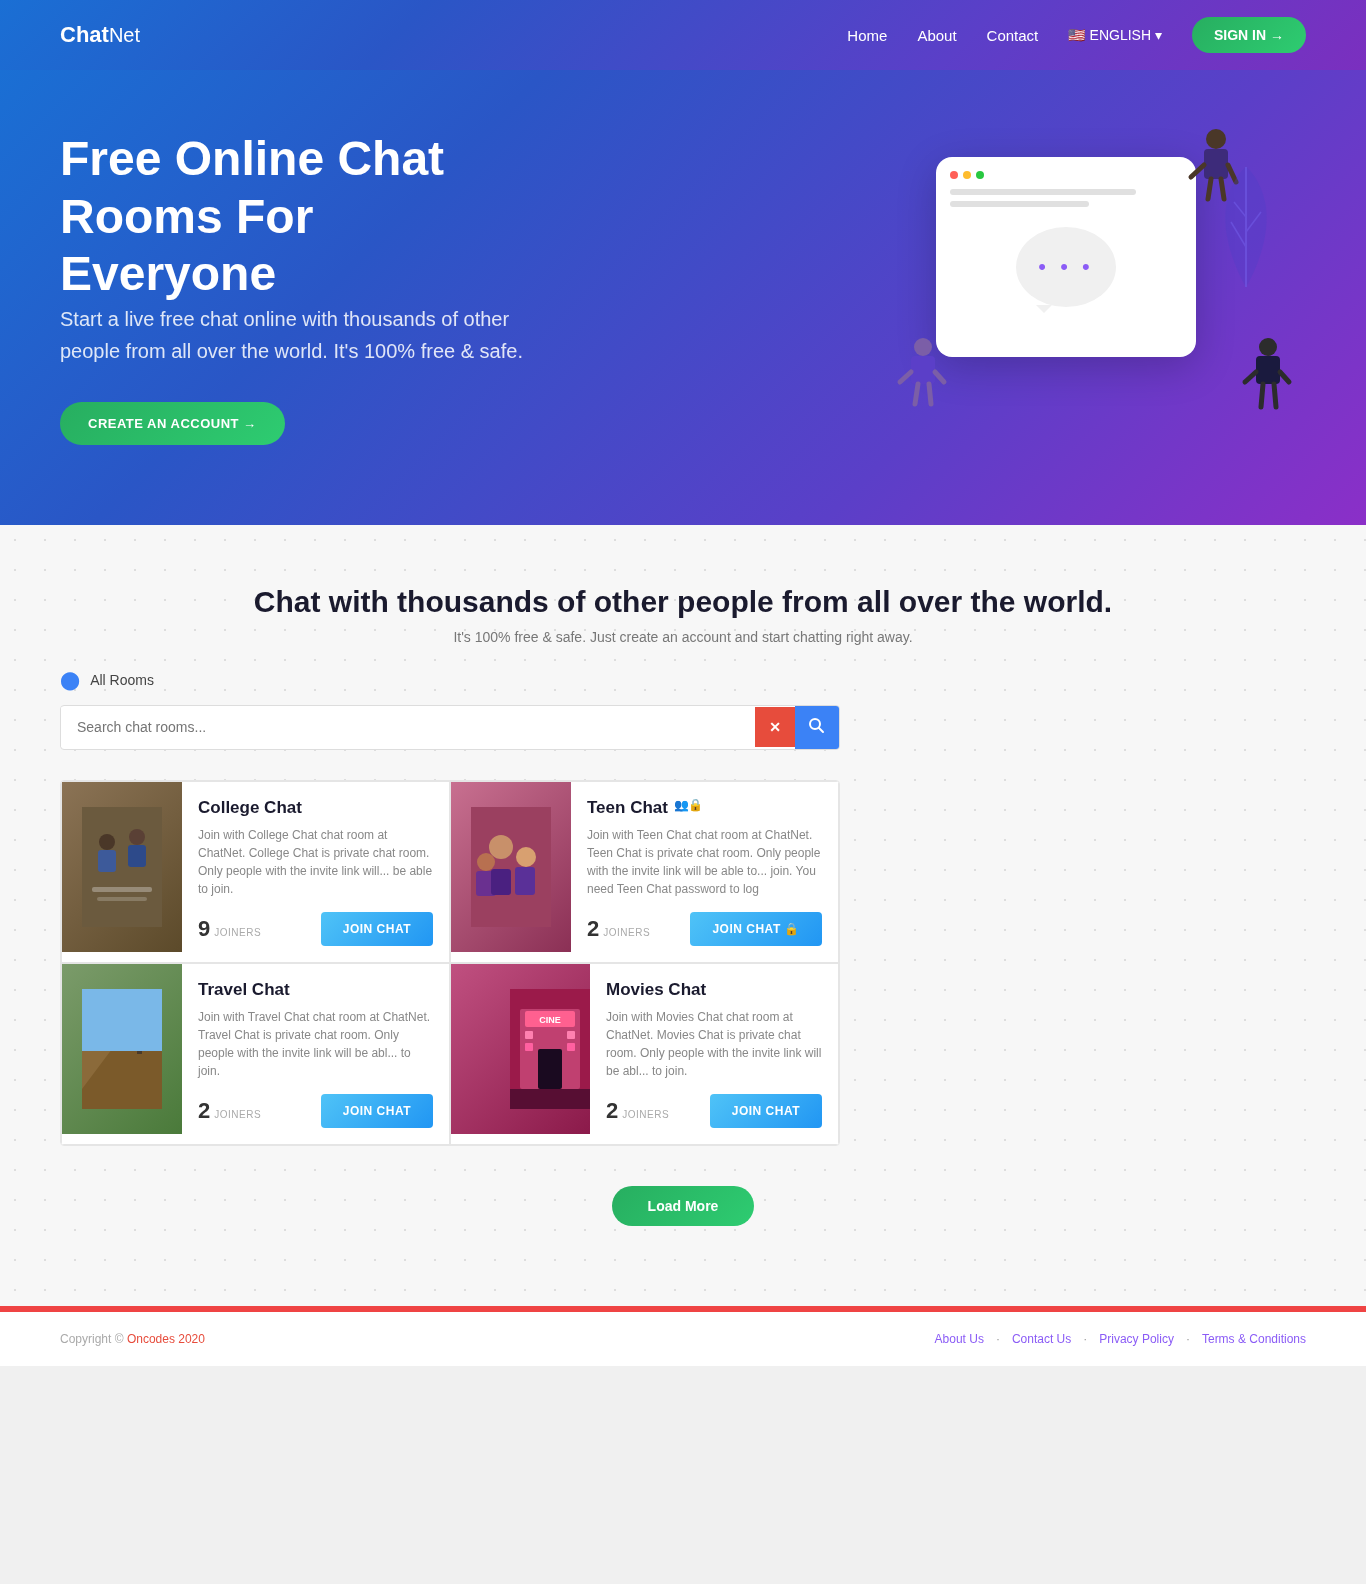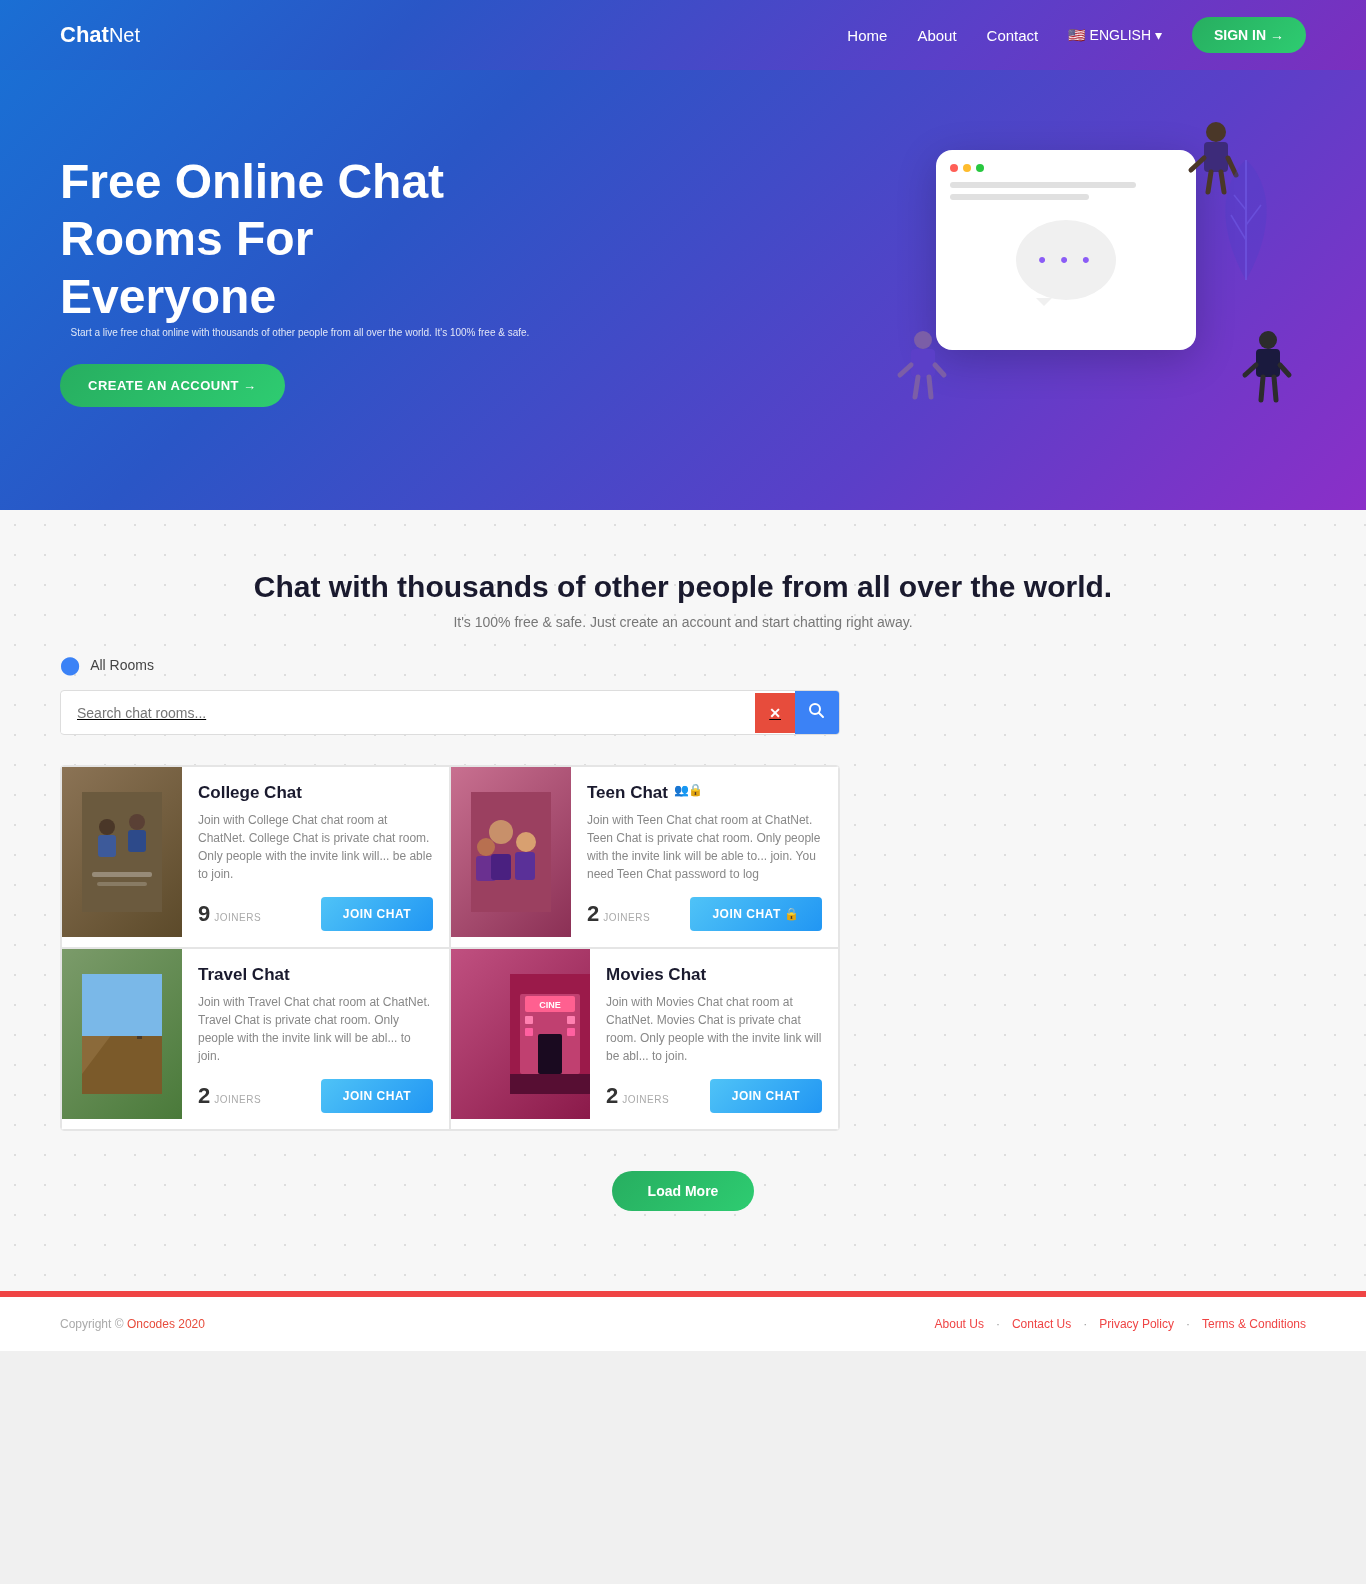--- a/index.html
+++ b/index.html
@@ -37,21 +37,21 @@
       padding: 60px 60px 80px;
       display: flex;
       align-items: center;
       justify-content: space-between;
       min-height: 380px;
       position: relative;
       overflow: hidden;
     }
     .hero-text { max-width: 480px; }
     .hero-title { color: #fff; font-size: 48px; font-weight: 700; line-height: 1.2; }
-    .hero-subtitle { color: rgba(255,255,255,0.85); font-size: 10px; line-height: 1.6; margin-bottom: 23px; text-align: center; }
+    .hero-subtitle { color: rgba(255,255,255,0.85); font-size: 20px; line-height: 1.6; margin-bottom: 35px; }
     .create-btn {
       background: linear-gradient(135deg, #27ae60, #2ecc71);
       color: #fff;
       border: none;
       padding: 14px 28px;
       border-radius: 30px;
       font-size: 13px;
       font-weight: 700;
       cursor: pointer;
       letter-spacing: 0.5px;
@@ -152,21 +152,20 @@
     
     .search-bar {
       display: flex;
       align-items: center;
       background: #fff;
       border: 1px solid #ddd;
       border-radius: 4px;
       overflow: hidden;
       margin-bottom: 30px;
       max-width: 780px;
-      text-decoration: underline;
     }
     .search-input {
       flex: 1;
       border: none;
       outline: none;
       padding: 12px 16px;
       font-size: 14px;
       color: #666;
     }
     .search-clear-btn {
@@ -254,21 +253,21 @@
       display: flex;
       justify-content: space-between;
       align-items: center;
       border-top: 6px solid #ef4444;
       font-size: 12px;
       color: #999;
     }
     .footer-copyright { color: #aaa; }
     .footer-copyright a { color: #e74c3c; text-decoration: none; }
     .footer-links { display: flex; gap: 12px; }
-    .footer-link { color: #ef4444; text-decoration: none; font-size: 12px; }
+    .footer-link { color: #8b5cf6; text-decoration: none; font-size: 12px; }
 
     
     .lock-badge {
       font-size: 12px;
       color: #555;
     }
   </style>
 </head>
 <body>
 

